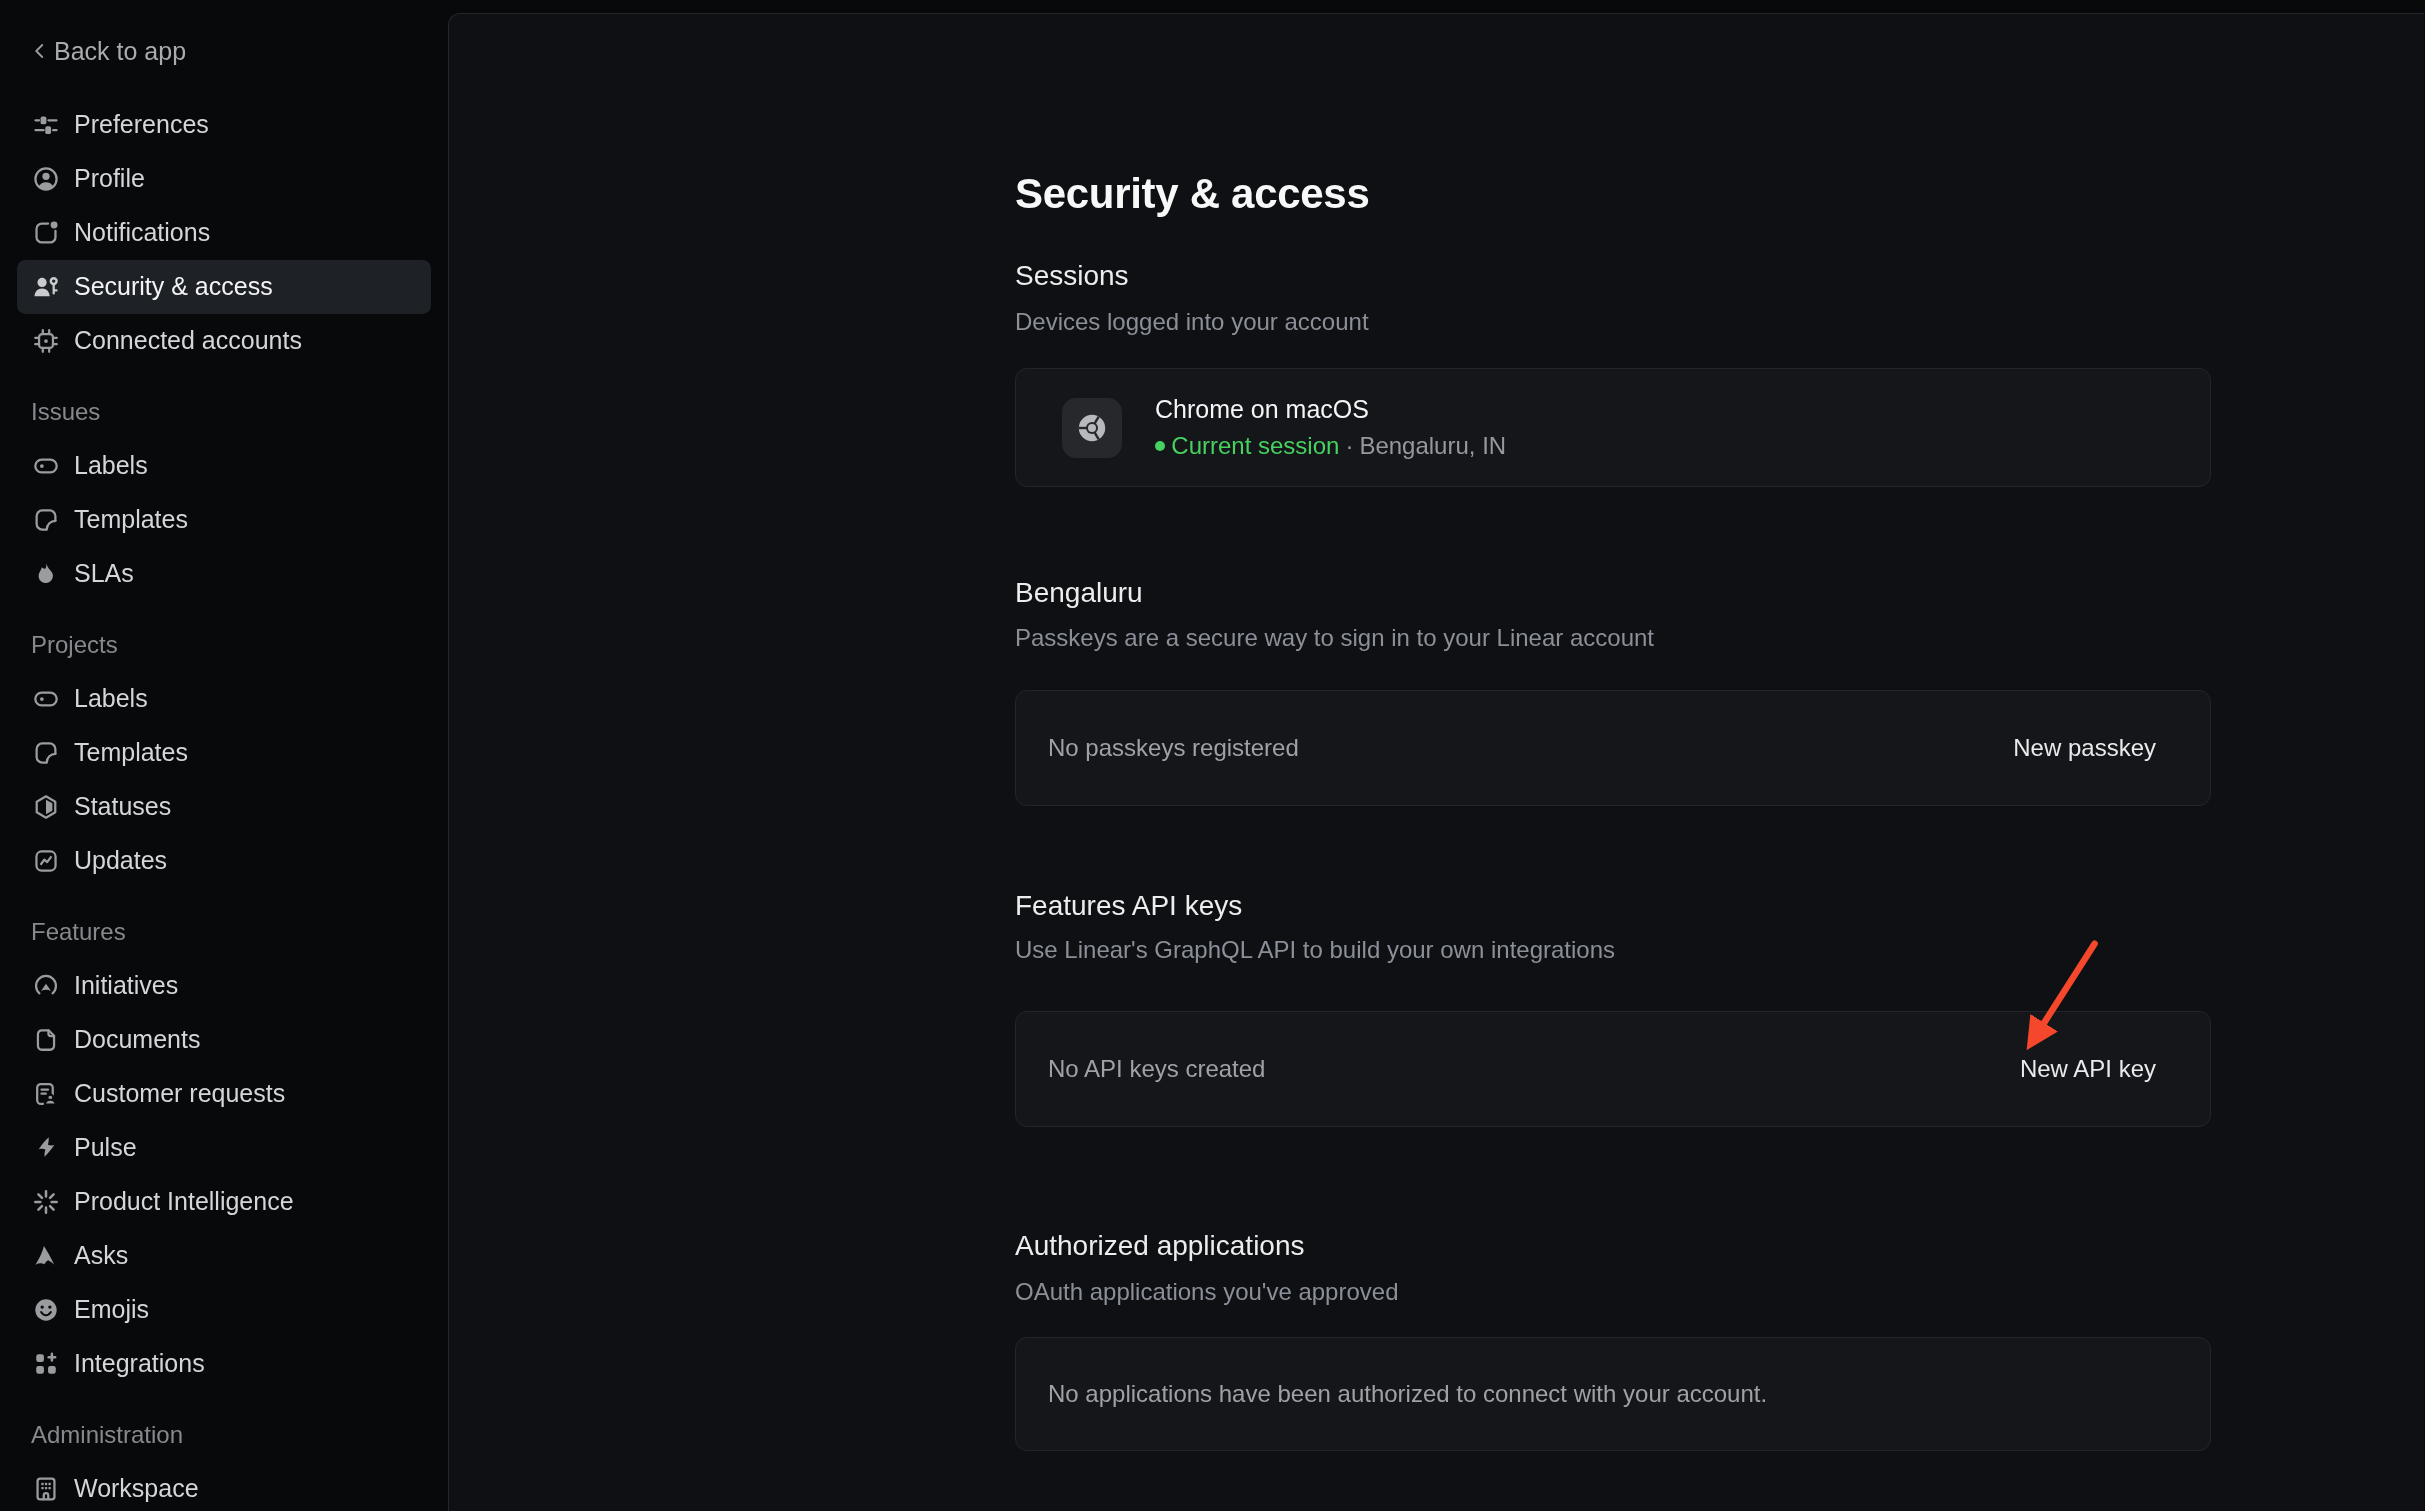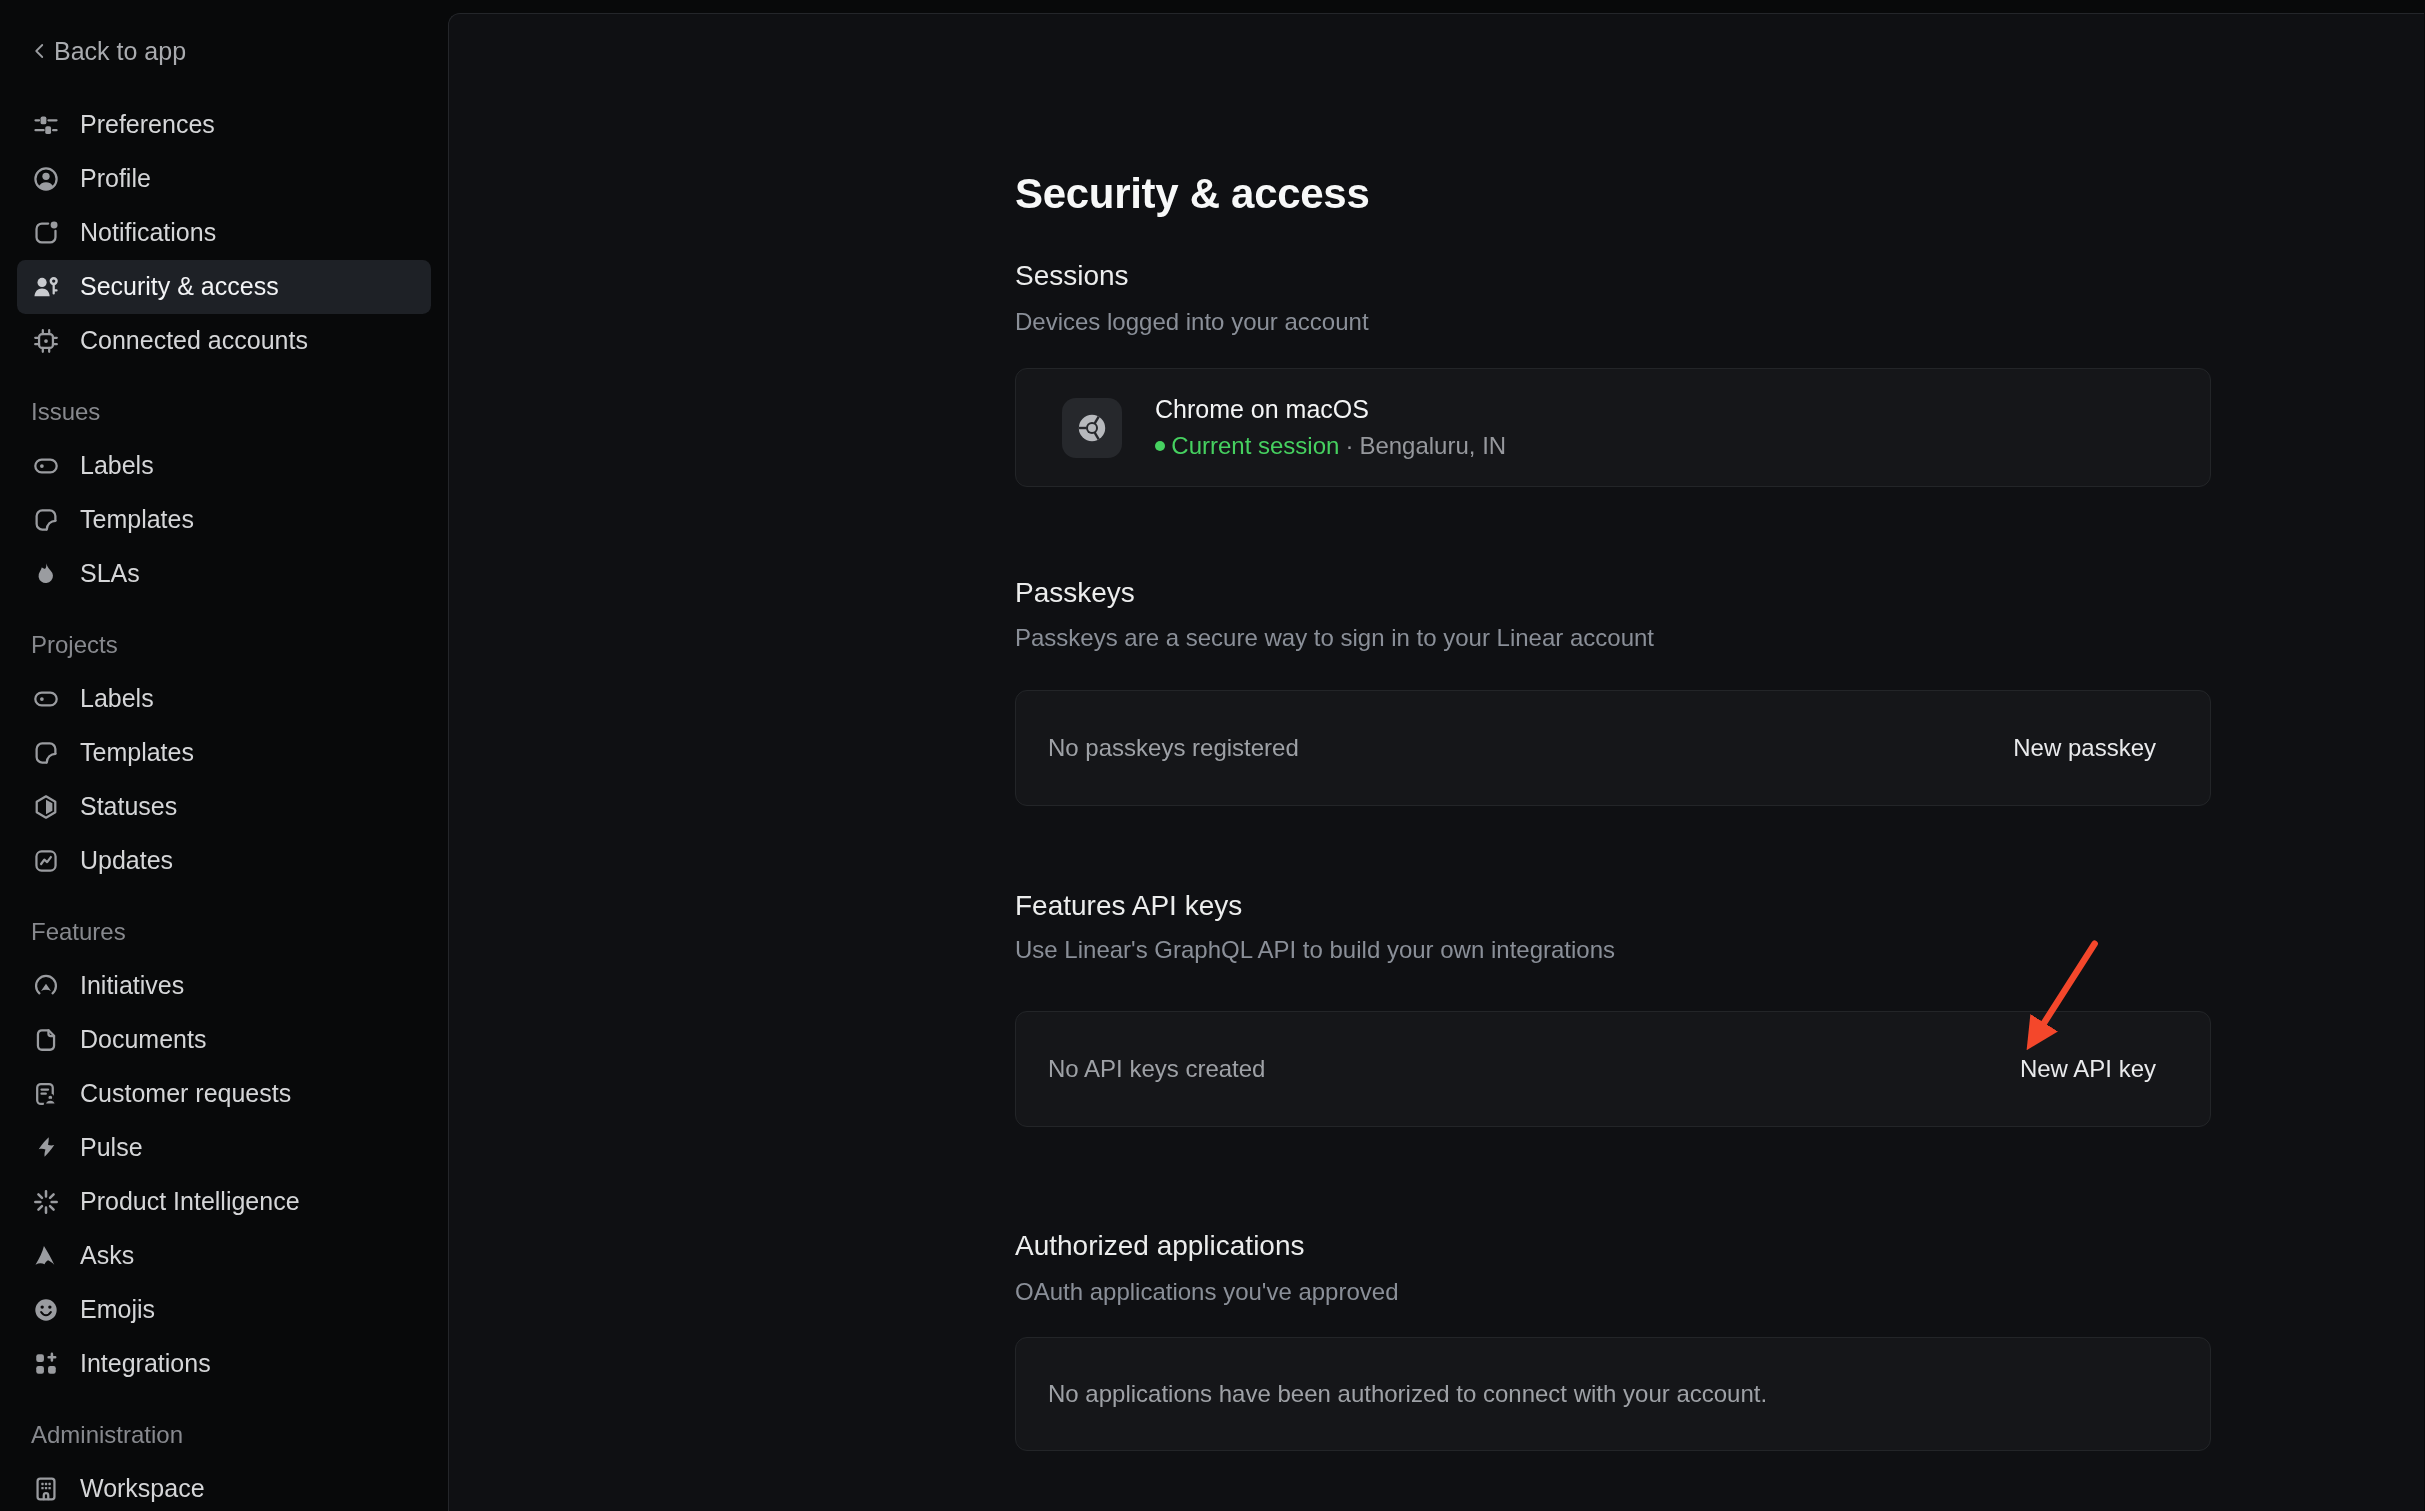--- a/index.html
+++ b/index.html
@@ -7,21 +7,21 @@
     width:2426px;height:1512px;overflow:hidden;position:relative;
     background:#08090a;
     font-family:"Liberation Sans", sans-serif;
     -webkit-font-smoothing:antialiased;
   }
   
   .sidebar{position:absolute;left:0;top:0;width:448px;height:1512px;}
   .back-row{margin-top:24px;margin-bottom:19.6px;height:54px;display:flex;align-items:center;
     padding-left:28px;gap:2px;color:#a9abaf;font-size:25px;cursor:pointer;white-space:nowrap;}
   .srow{height:54px;margin:0 17px;border-radius:8.4px;display:flex;align-items:center;
-    padding-left:14px;gap:19px;font-size:25px;color:#d5d6d8;cursor:pointer;white-space:nowrap;}
+    padding-left:14px;gap:13px;font-size:25px;color:#d5d6d8;cursor:pointer;white-space:nowrap;}
   .srow.selected{background:#1e2126;color:#f2f3f5;}
   .shead{height:54px;margin-top:17px;padding-left:31px;display:flex;align-items:center;
     font-size:24px;color:#87898e;white-space:nowrap;}
   .ic{width:30px;height:30px;flex-shrink:0;color:#9a9ca0;}
   .srow.selected .ic{color:#c9cbcf;}
   .ic *{vector-effect:none;}
   .stroke{fill:none;stroke:currentColor;stroke-width:2.4;stroke-linecap:round;stroke-linejoin:round;}
   .fillc{fill:currentColor;stroke:none;}
   
   .panel{position:absolute;left:448px;top:13px;width:1976px;height:1499px;box-sizing:border-box;
@@ -279,21 +279,21 @@
         <div class="dev-name">Chrome on macOS</div>
         <div class="dev-status">
           <span class="status-dot"></span>
           <span class="status-green">Current session</span>
           <span class="status-loc">·</span>
           <span class="status-loc">Bengaluru, IN</span>
         </div>
       </div>
     </div>
 
-    <div class="sec-h" style="top:562px">Passkeys</div>
+    <div class="sec-h" style="top:562px">Bengaluru</div>
     <div class="sec-d" style="top:609px">Passkeys are a secure way to sign in to your Linear account</div>
     <div class="card empty-card" style="top:676px;height:116px">
       <span class="muted">No passkeys registered</span>
       <span class="action">New passkey</span>
     </div>
 
     <div class="sec-h" style="top:875px">Features API keys</div>
     <div class="sec-d" style="top:921px">Use Linear's GraphQL API to build your own integrations</div>
     <div class="card empty-card" style="top:997px;height:116px">
       <span class="muted">No API keys created</span>

